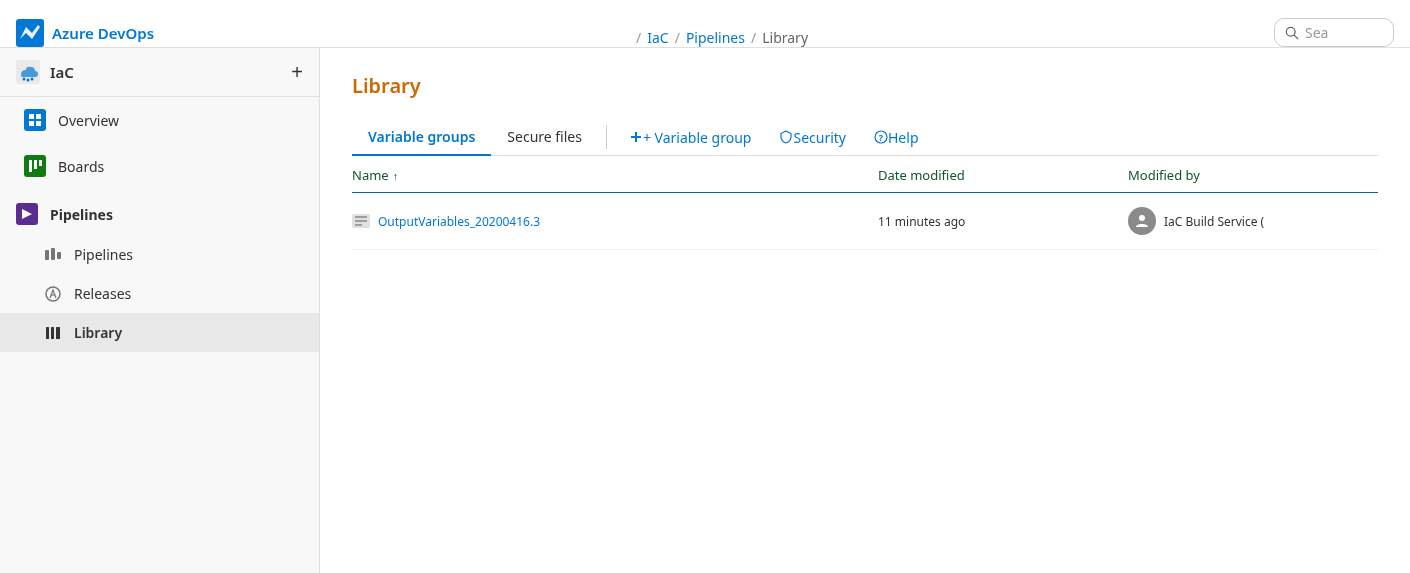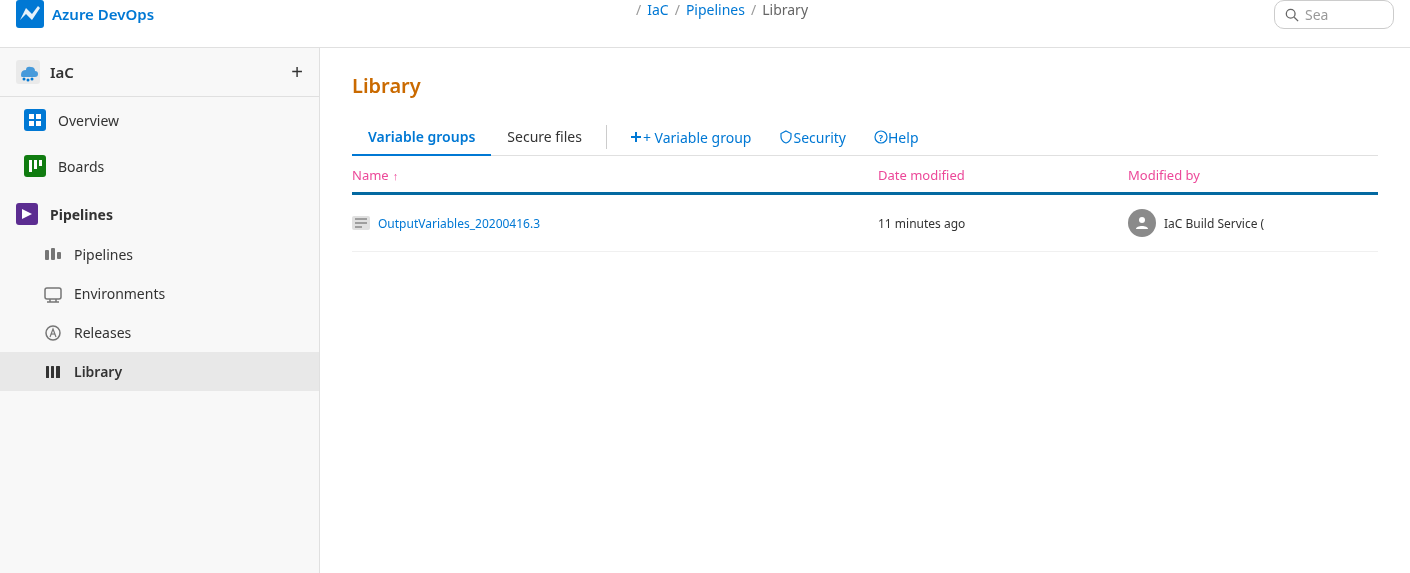--- a/index.html
+++ b/index.html
@@ -1,20 +1,20 @@
 <!DOCTYPE html>
 <html><head>
   <meta charset="utf-8">
   <style>
     * { box-sizing: border-box; margin: 0; padding: 0; }
     body { font-family: 'Segoe UI', system-ui, sans-serif; font-size: 14px; color: #333; background: #fff; display: flex; flex-direction: column; height: 573px; overflow: hidden; }
 
     
     .topbar {
-      display: flex; align-items: flex-start; height: 48px;
+      display: flex; align-items: flex-end; height: 48px;
       background: #fff; border-bottom: 1px solid #e0e0e0;
       padding: 0 16px; gap: 8px; flex-shrink: 0;
     }
     .topbar-logo { display: flex; align-items: center; gap: 8px; margin-right: 16px; }
     .topbar-logo-icon { width: 28px; height: 28px; }
     .topbar-logo-text { color: #0078d4; font-weight: 600; font-size: 15px; }
     .topbar-breadcrumb { display: flex; align-items: center; gap: 6px; color: #666; font-size: 14px; flex: 1; justify-content: center; }
     .topbar-breadcrumb span { color: #666; }
     .topbar-breadcrumb .sep { color: #999; }
     .topbar-search { display: flex; align-items: center; gap: 6px; border: 1px solid #ccc; border-radius: 10px; padding: 4px 10px; color: #666; min-width: 120px; }
@@ -73,22 +73,22 @@
       display: flex; align-items: center; 
       padding: 6px 14px; cursor: pointer; color: #0078d4; font-size: 14px;
       border: none; background: none; font-family: inherit;
     }
 
     
     .table-header {
       display: grid;
       grid-template-columns: 1fr 250px 250px;
       padding: 10px 0 8px;
-      border-bottom: 3px solid #0369a1;
-      color: #ec4899; font-size: 13px;
+      border-bottom: 1px solid #0369a1;
+      color: #14532d; font-size: 13px;
     }
     .table-header-cell { display: flex; align-items: center; gap: 4px; }
     .sort-arrow { font-size: 11px; }
 
     .table-row {
       display: grid;
       grid-template-columns: 1fr 250px 250px;
       padding: 14px 0;
       border-bottom: 1px solid #f0f0f0;
       align-items: center;
@@ -186,29 +186,20 @@
 
     <div class="sidebar-sub-item">
       <svg width="18" height="18" viewBox="0 0 18 18" fill="none">
         <rect x="1" y="4" width="4" height="10" rx="1" fill="#767676"></rect>
         <rect x="7" y="2" width="4" height="12" rx="1" fill="#767676"></rect>
         <rect x="13" y="6" width="4" height="7" rx="1" fill="#767676"></rect>
       </svg>
       <span class="sidebar-item-label">Pipelines</span>
     </div>
 
-    <div class="sidebar-sub-item">
-      <svg width="18" height="18" viewBox="0 0 18 18" fill="none">
-        <rect x="1" y="3" width="16" height="11" rx="2" stroke="#767676" stroke-width="1.5" fill="none"></rect>
-        <line x1="6" y1="14" x2="6" y2="17" stroke="#767676" stroke-width="1.5"></line>
-        <line x1="12" y1="14" x2="12" y2="17" stroke="#767676" stroke-width="1.5"></line>
-        <line x1="3" y1="17" x2="15" y2="17" stroke="#767676" stroke-width="1.5"></line>
-      </svg>
-      <span class="sidebar-item-label">Environments</span>
-    </div>
 
     <div class="sidebar-sub-item">
       <svg width="18" height="18" viewBox="0 0 18 18" fill="none">
         <circle cx="9" cy="9" r="7" stroke="#767676" stroke-width="1.5" fill="none"></circle>
         <path d="M6 13 L9 5 L12 13" stroke="#767676" stroke-width="1.2" fill="none"></path>
         <line x1="7" y1="10" x2="11" y2="10" stroke="#767676" stroke-width="1.2"></line>
       </svg>
       <span class="sidebar-item-label">Releases</span>
     </div>
 

